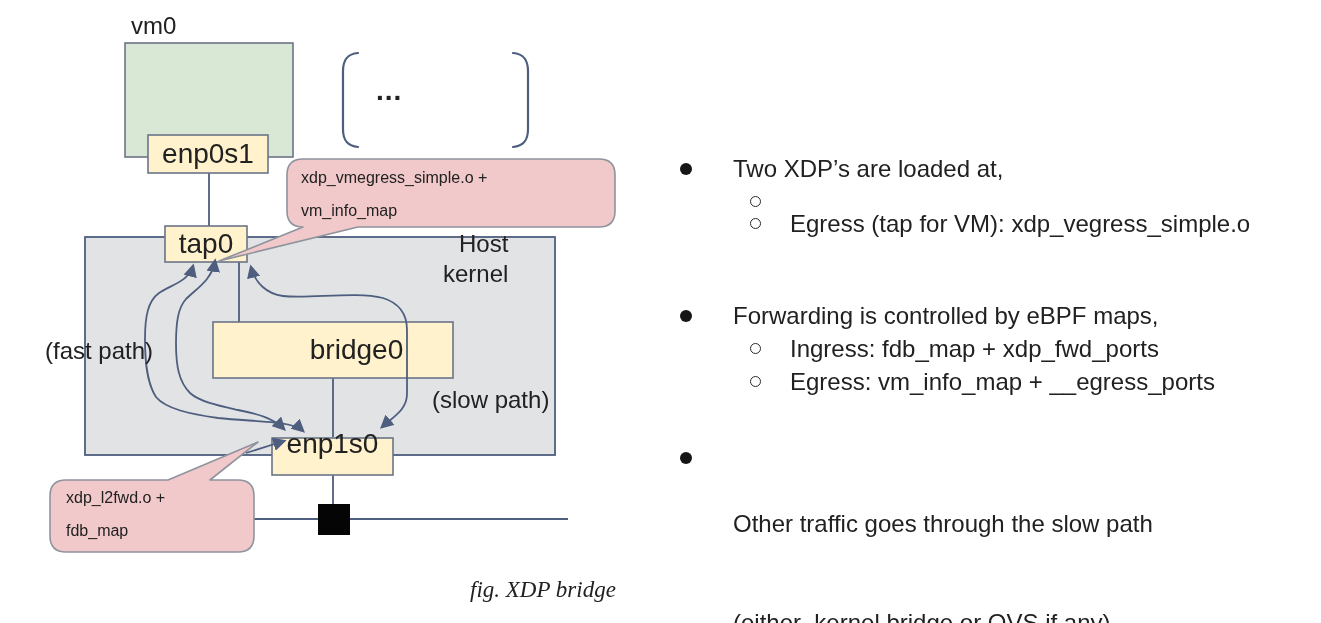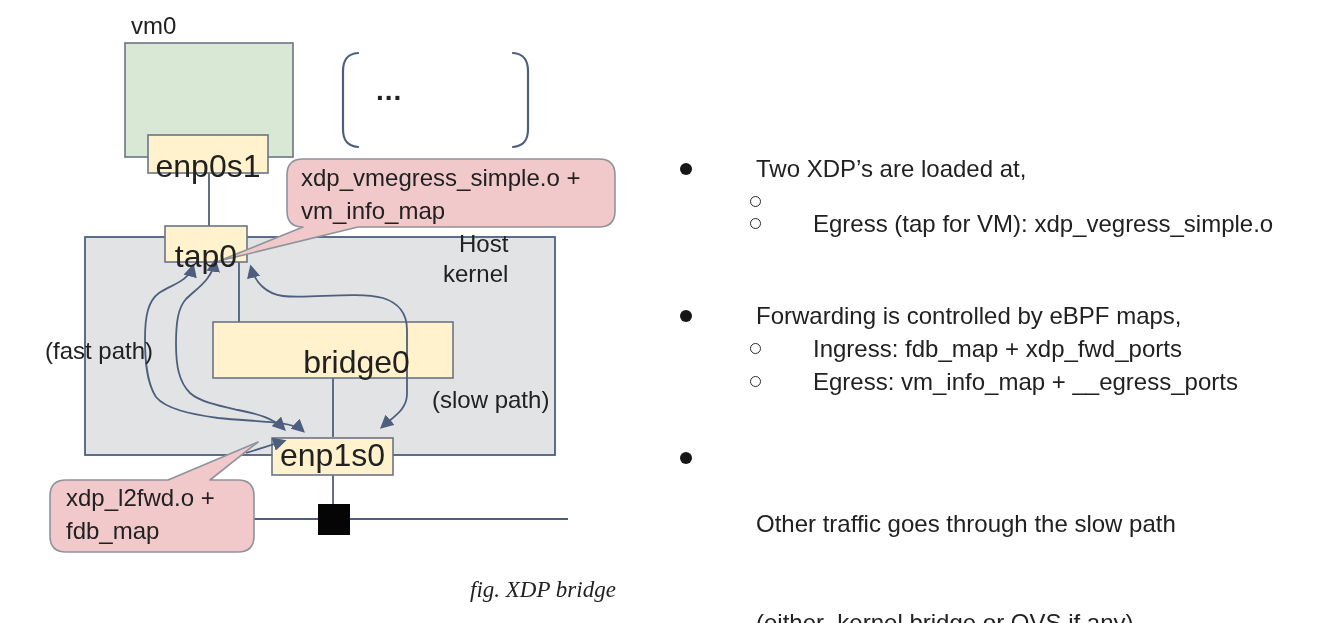--- a/index.html
+++ b/index.html
@@ -16,45 +16,45 @@
   *{margin:0;padding:0;box-sizing:border-box;}
   html,body{background:#fff;}
   .stage{
     position:relative;width:1321px;height:623px;background:var(--background);
     font-family:"Liberation Sans","DejaVu Sans",sans-serif;color:var(--text-color);
     overflow:hidden;
   }
   .diagram-svg{position:absolute;left:0;top:0;}
   .lbl{position:absolute;font-size:24px;line-height:30px;white-space:nowrap;text-align:right;}
   .boxlbl{position:absolute;display:flex;align-items:center;justify-content:center;
-          font-size:32px;white-space:nowrap;margin-top:12px;}
+          font-size:28px;white-space:nowrap;}
   .vm-title{left:131px;top:11px;}
   .lbl-enp0s1{left:148px;top:135px;width:120px;height:38px;}
   .lbl-tap0{left:165px;top:226px;width:82px;height:36px;}
   .lbl-bridge0{left:213px;top:322px;width:287px;height:56px;}
   .lbl-enp1s0{left:272px;top:425px;width:121px;height:37px;}
   .lbl-host{left:443px;top:229px;line-height:30px;}
   .lbl-ellipsis{left:376px;top:76px;font-size:28px;font-weight:700;letter-spacing:1px;}
   .lbl-fast{left:45px;top:336px;}
   .lbl-slow{left:432px;top:385px;}
-  .callout-text{position:absolute;font-size:24px;line-height:33px;white-space:nowrap;}
+  .callout-text{position:absolute;font-size:16px;line-height:33px;white-space:nowrap;}
   .co1{left:301px;top:161px;}
   .co2{left:66px;top:481px;}
   .caption{position:absolute;left:470px;top:577px;font-family:"Liberation Serif","DejaVu Serif",serif;
            font-style:italic;font-size:23px;}
   
   .notes-block{position:absolute;left:680px;width:630px;font-size:24px;line-height:33px;}
   .nb1{top:152px;} .nb2{top:299px;} .nb3{top:441px;}
   .brow{display:flex;align-items:flex-start;}
   .dot{flex:0 0 auto;width:12px;height:12px;border-radius:50%;background:#161616;
        margin:11px 41px 0 0;}
   .ring{flex:0 0 auto;width:11px;height:11px;border-radius:50%;border:1.5px solid #2b2b2b;
         margin:11px 29px 0 0;background:transparent;}
   .sub{margin-left:70px;}
-  .btext{white-space:pre-wrap;margin-left:23px;}
+  .btext{white-space:pre-wrap;}
   
   .shape-stroke{stroke:var(--line-color);stroke-width:1.8;fill:none;}
   .wire{stroke:var(--line-color);stroke-width:1.8;}
   .bracket{stroke:var(--line-color);stroke-width:2.2;fill:none;stroke-linecap:round;}
   .box{stroke:var(--box-border);stroke-width:1.6;}
   .vmbox{fill:var(--vm-fill);}
   .portbox{fill:var(--port-fill);}
   .kernelbox{fill:var(--kernel-fill);stroke:var(--line-color);stroke-width:1.8;}
   .callout{fill:var(--callout-fill);stroke:var(--callout-border);stroke-width:1.6;stroke-linejoin:round;}
   .blk{fill:#050505;}

